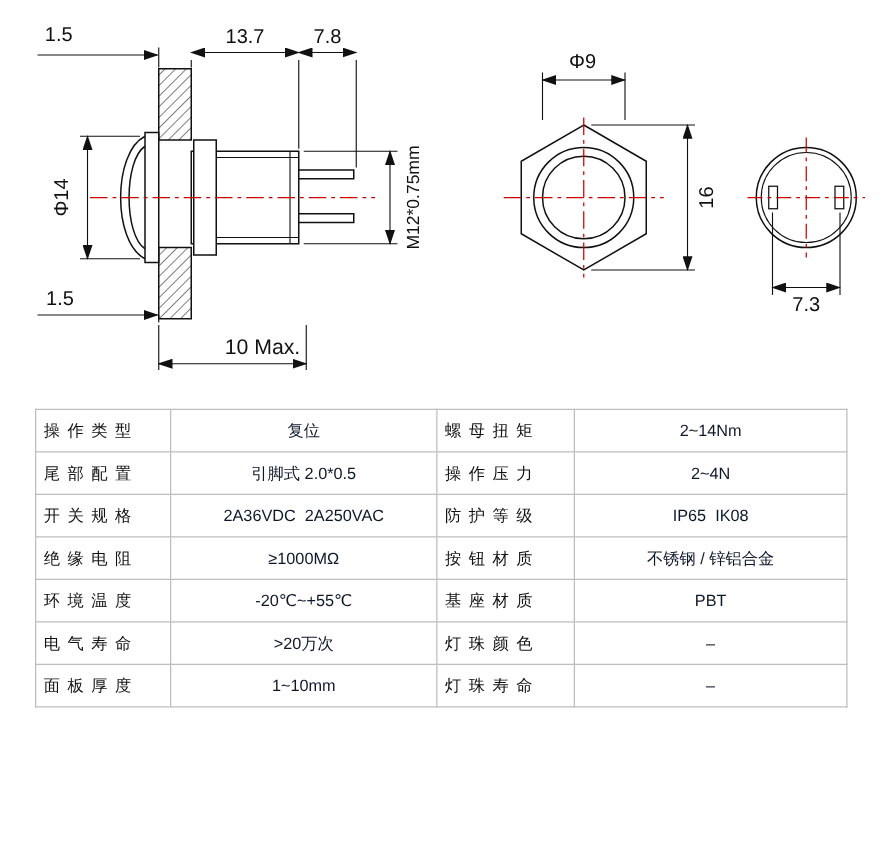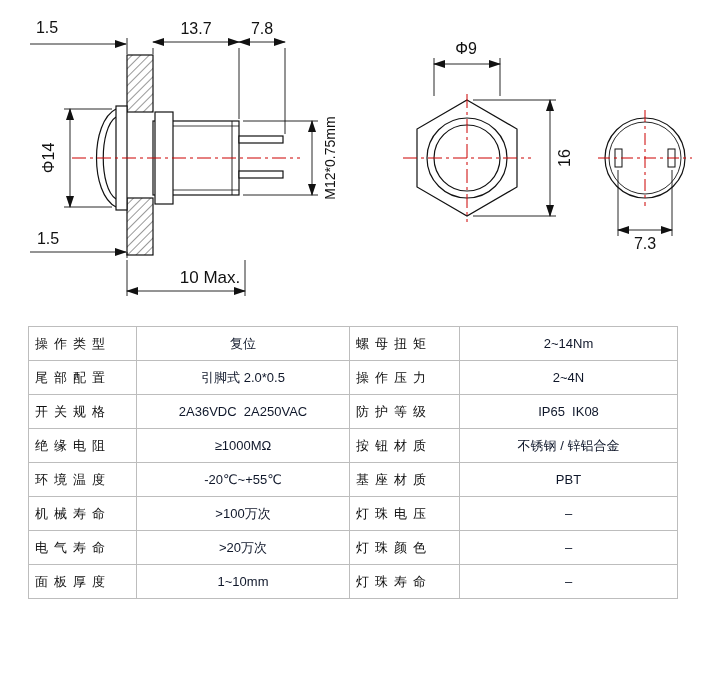--- a/index.html
+++ b/index.html
@@ -165,26 +165,20 @@
         <td class="lbl">按钮材质</td>
         <td class="val">不锈钢 / 锌铝合金</td>
       </tr>
       <tr>
         <td class="lbl">环境温度</td>
         <td class="val">-20℃~+55℃</td>
         <td class="lbl">基座材质</td>
         <td class="val">PBT</td>
       </tr>
       <tr>
-        <td class="lbl">机械寿命</td>
-        <td class="val">&gt;100万次</td>
-        <td class="lbl">灯珠电压</td>
-        <td class="val">–</td>
-      </tr>
-      <tr>
         <td class="lbl">电气寿命</td>
         <td class="val">&gt;20万次</td>
         <td class="lbl">灯珠颜色</td>
         <td class="val">–</td>
       </tr>
       <tr>
         <td class="lbl">面板厚度</td>
         <td class="val">1~10mm</td>
         <td class="lbl">灯珠寿命</td>
         <td class="val">–</td>

